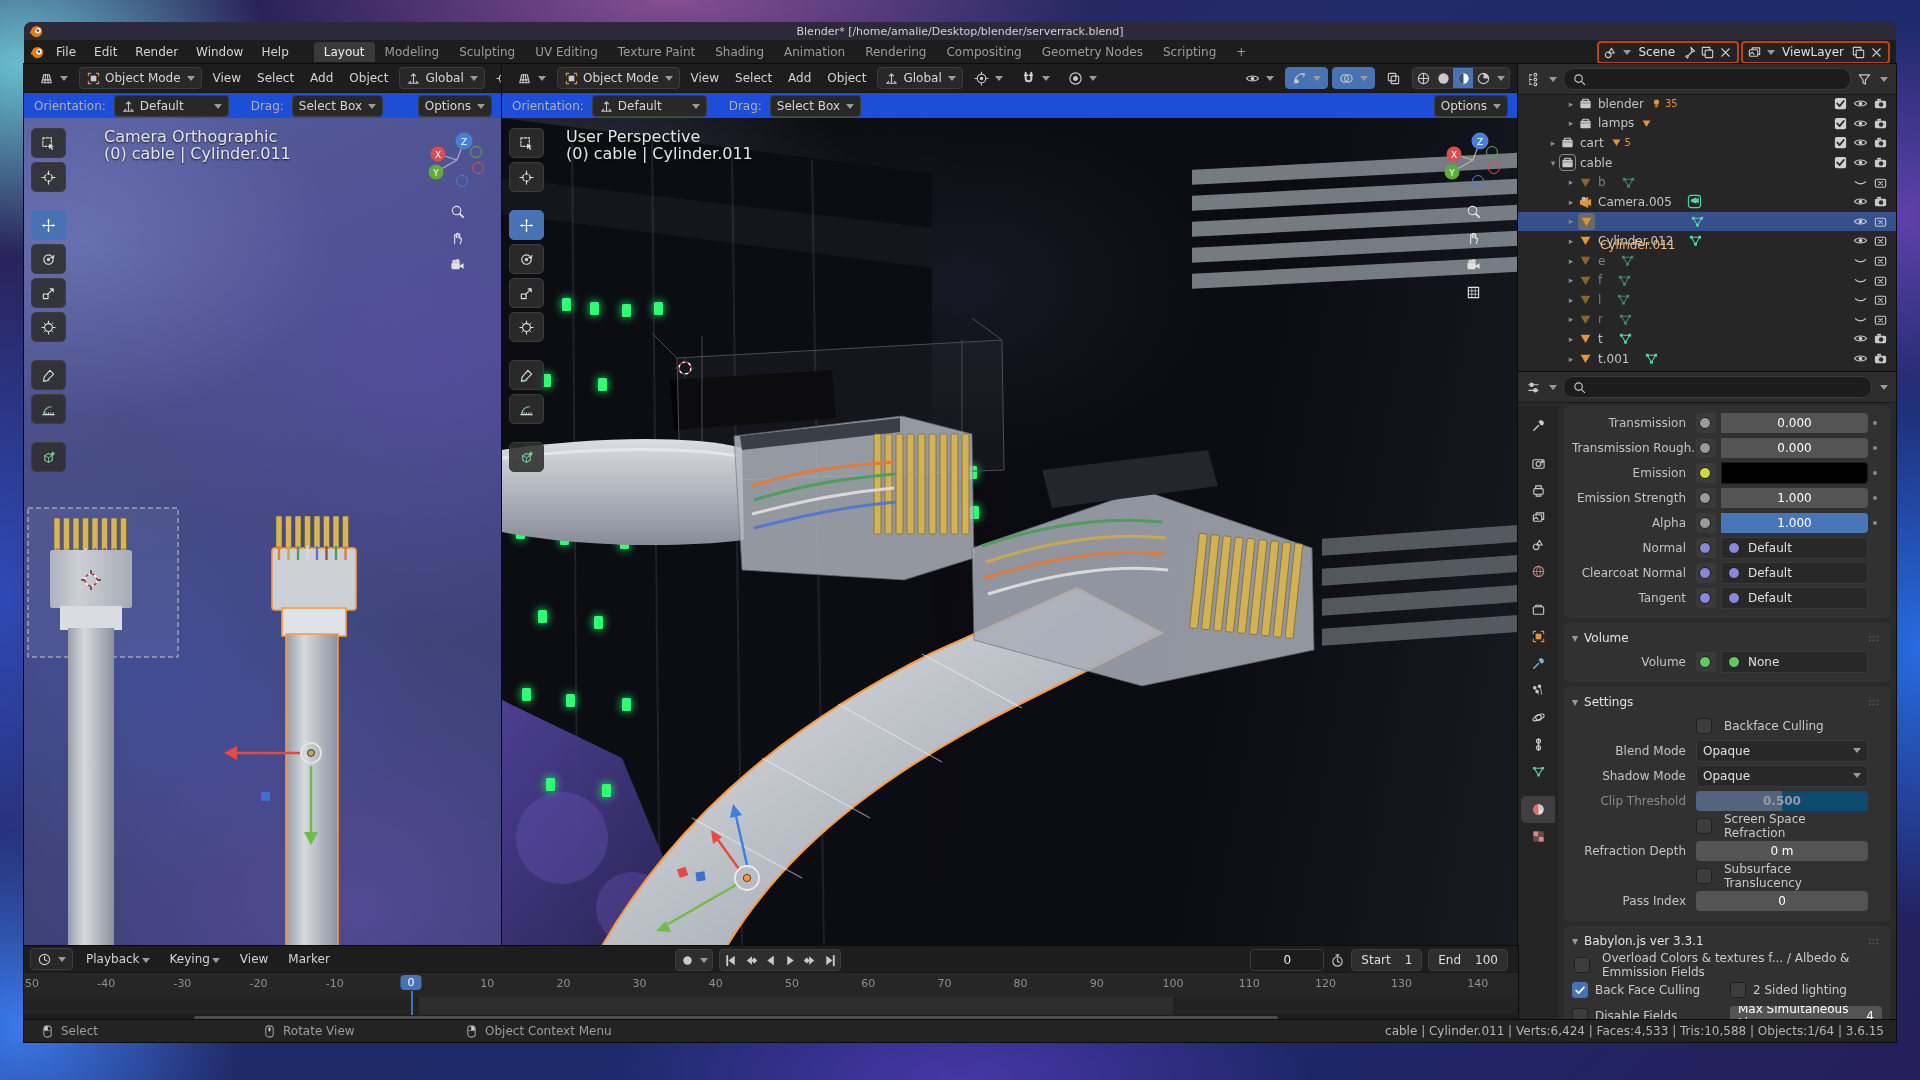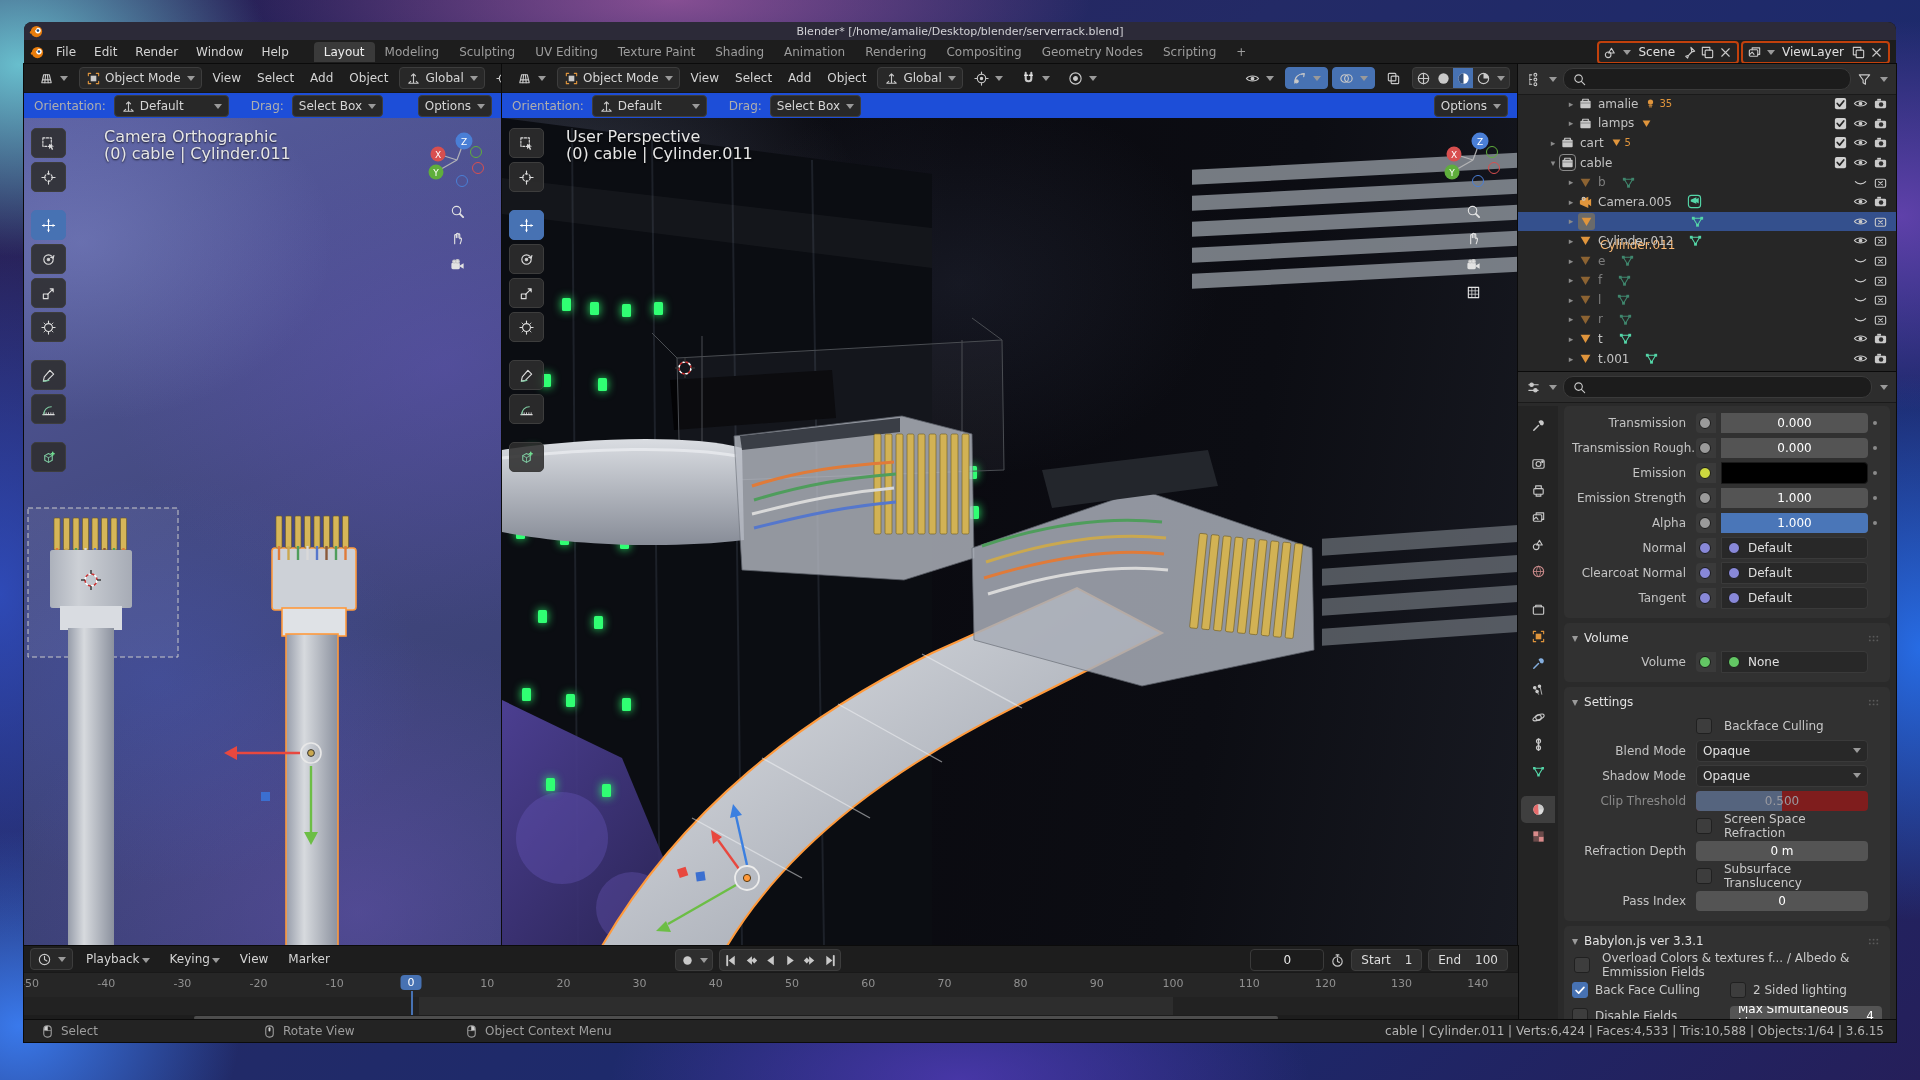--- a/index.html
+++ b/index.html
@@ -87,21 +87,21 @@
   .prow{display:flex;align-items:center;height:25px;}
   .prow .plabel{width:40%;text-align:right;padding-right:10px;box-sizing:border-box;color:#c3c3c3;white-space:nowrap;overflow:hidden;}
   .prow .pfield{flex:1;display:flex;align-items:center;gap:5px;}
   .prow .pdot{width:14px;display:flex;justify-content:center;}
   .dot{width:4px;height:4px;border-radius:50%;background:#8a8a8a;}
   .sock{width:10px;height:10px;border-radius:50%;border:1px solid #1a1a1a;margin-right:2px;flex:none;}
   .sockwrap{width:20px;height:20px;background:#3a3a3a;border-radius:4px 0 0 4px;display:flex;align-items:center;justify-content:center;flex:none;}
   .valfield{flex:1;height:20px;background:#545454;border-radius:0 4px 4px 0;position:relative;display:flex;align-items:center;justify-content:center;color:#fff;overflow:hidden;}
   .valfield .fillbar{position:absolute;left:0;top:0;bottom:0;background:#4a76b8;}
   .valfield span{position:relative;}
-  .valfield.disabled{background:#7f1d1d;color:#9a9aa0;}
+  .valfield.disabled{background:#0c4a6e;color:#9a9aa0;font-weight:bold;}
   .valfield.disabled .fillbar{background:#55647e;}
   .linkfield{flex:1;height:20px;background:#282828;border:1px solid #3a3a3a;border-radius:0 4px 4px 0;display:flex;align-items:center;gap:6px;padding:0 6px;color:#e0e0e0;}
   .ddfield{flex:1;height:20px;background:#282828;border:1px solid #3a3a3a;border-radius:4px;display:flex;align-items:center;padding:0 6px;color:#e0e0e0;}
   .ddfield .chev{margin-left:auto;}
   .colorfield{flex:1;height:20px;border-radius:0 4px 4px 0;border:1px solid #1a1a1a;}
   .cbx{width:14px;height:14px;border-radius:3px;background:#3d3d3d;border:1px solid #202020;display:inline-flex;align-items:center;justify-content:center;flex:none;}
   .cbx.on{background:#4772b3;border-color:#4772b3;}
   .crow2{display:flex;align-items:center;height:26px;gap:6px;}
   .crow2 .half{width:50%;display:flex;align-items:center;gap:7px;box-sizing:border-box;}
   
@@ -945,21 +945,21 @@
       <div class="ol-rows" id="ol-rows">
           <div class="ol-row" style="padding-left: 46px;">
             <span class="disc">▸</span>
             <span class="ic">
               <svg viewBox="0 0 16 16" width="15" height="15" fill="none" stroke="#c9c9c9" stroke-width="1.2" stroke-linecap="round" stroke-linejoin="round">
                 <rect x="2.5" y="5" width="11" height="8" rx="1" fill="#c8c8c8" stroke="none"></rect>
                 <path d="M5 5V3.5h6V5" stroke="#c8c8c8"></path>
                 <path d="M2.5 7.5h11" stroke="#7a7a7a" stroke-width="0.8"></path>
               </svg>
             </span>
-            <span class="lbl">amalie</span>
+            <span class="lbl">blender</span>
             <span class="ic" style="transform: scale(0.8);">
               <svg viewBox="0 0 16 16" width="15" height="15" fill="none" stroke="#c9c9c9" stroke-width="1.2" stroke-linecap="round" stroke-linejoin="round">
                 <circle cx="8" cy="6" r="3.5" fill="#e0953c" stroke="none"></circle>
                 <path d="M6 10.5h4M6.5 12.5h3" stroke="#e0953c"></path>
               </svg>
             </span>
             <span class="cnt">35</span>
             <span class="spacer"></span>
             <span class="tg">
               <svg viewBox="0 0 16 16" width="15" height="15" fill="none" stroke="#c9c9c9" stroke-width="1.2" stroke-linecap="round" stroke-linejoin="round">

